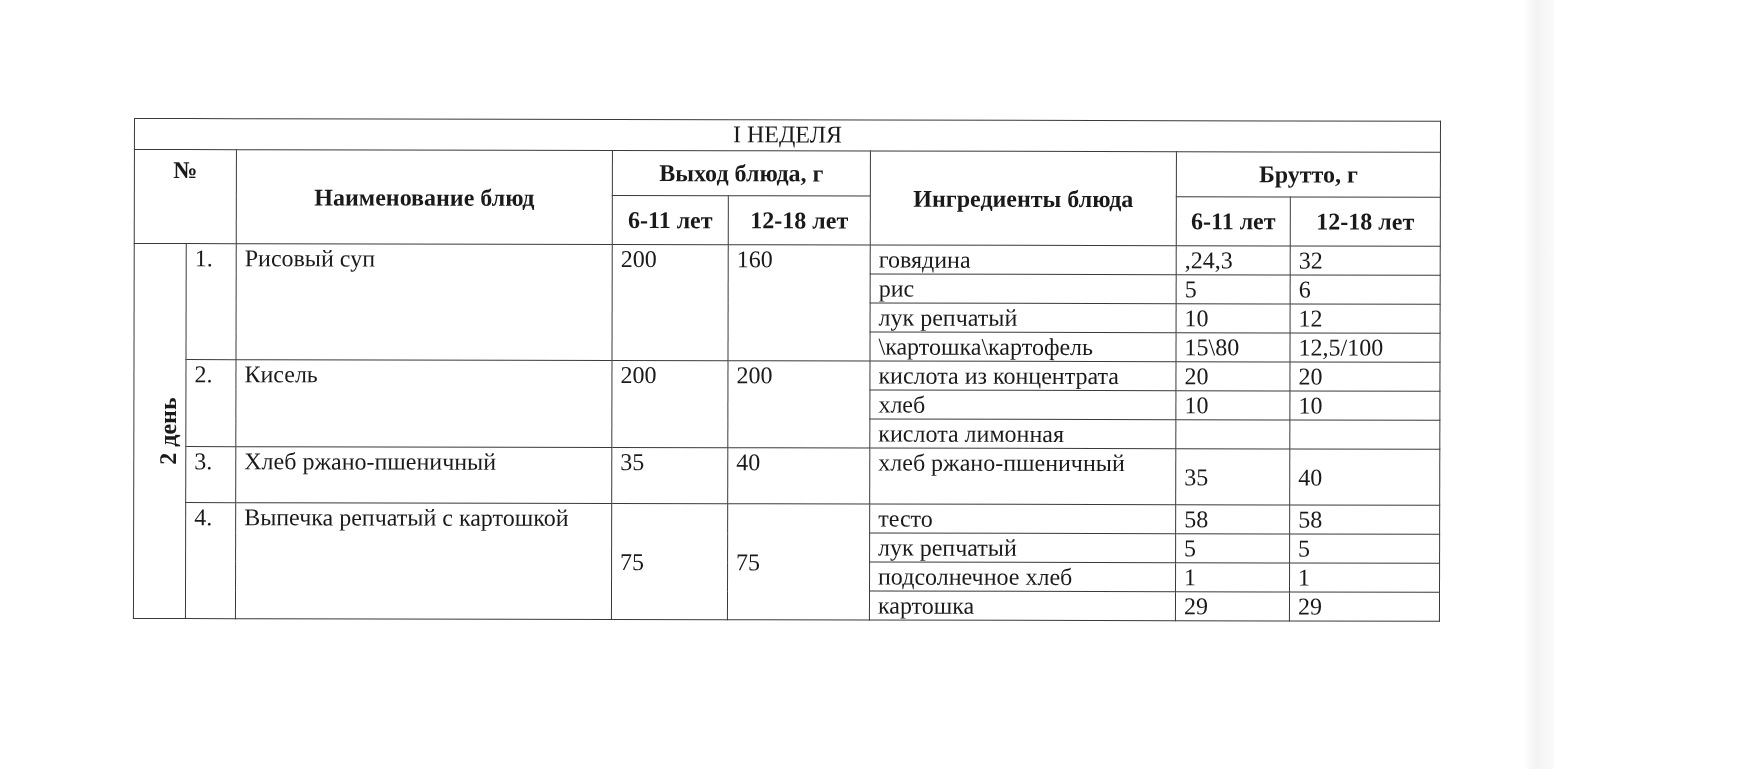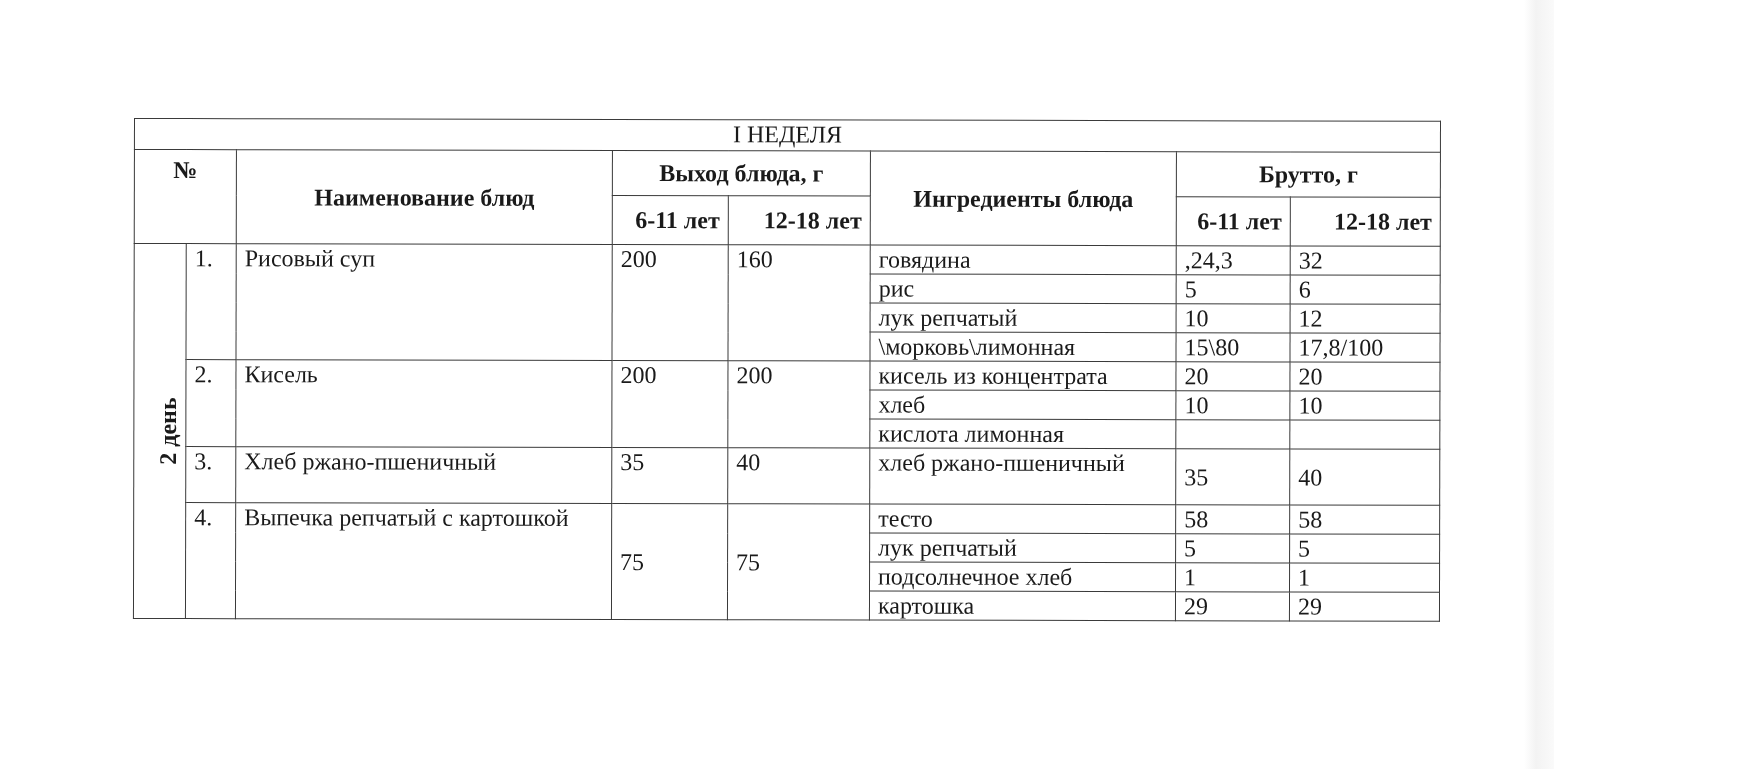--- a/index.html
+++ b/index.html
@@ -16,21 +16,21 @@
     border-collapse: collapse; table-layout: fixed;
     transform: rotate(0.12deg); transform-origin: 0 0;
   }
   table.menu td, table.menu th {
     border: 1.4px solid #3a3a3a; padding: 0 8px; font-size: 24px; font-weight: normal;
     line-height: 28px; vertical-align: top;
   }
   th { font-weight: bold !important; text-align: center; vertical-align: middle !important; }
   .week-title { height: 30px; text-align: center; font-weight: bold; font-size: 24px; }
   .hdr-row1 th { height: 44px; }
-  .hdr-row2 th { height: 48px; text-align: right; }
+  .hdr-row2 th { height: 48px; }
   .num-hdr { vertical-align: top !important; padding-top: 6px !important; }
   .day-cell { text-align: center; vertical-align: middle !important; padding: 0 !important; }
   .day-label {
     display: inline-block; transform: rotate(-90deg); white-space: nowrap;
     font-weight: bold; font-size: 24px;
   }
   .center { }
   .mid { vertical-align: middle !important; }
   .ing-row td { height: 28px; }
   .ing-row td.ing-name { padding-left: 8px; }
@@ -85,31 +85,31 @@
     <td class="ing-name">рис</td>
     <td class="center">5</td>
     <td class="center">6</td>
   </tr>
   <tr class="ing-row">
     <td class="ing-name">лук репчатый</td>
     <td class="center">10</td>
     <td class="center">12</td>
   </tr>
   <tr class="ing-row">
-    <td class="ing-name">\морковь\лимонная</td>
+    <td class="ing-name">\картошка\картофель</td>
     <td class="center">15\80</td>
-    <td class="center">17,8/100</td>
+    <td class="center">12,5/100</td>
   </tr>
 
   <tr class="ing-row">
     <td rowspan="3">2.</td>
     <td rowspan="3">Кисель</td>
     <td rowspan="3" class="center">200</td>
     <td rowspan="3" class="center">200</td>
-    <td class="ing-name">кисель из концентрата</td>
+    <td class="ing-name">кислота из концентрата</td>
     <td class="center">20</td>
     <td class="center">20</td>
   </tr>
   <tr class="ing-row">
     <td class="ing-name">хлеб</td>
     <td class="center">10</td>
     <td class="center">10</td>
   </tr>
   <tr class="ing-row">
     <td class="ing-name">кислота лимонная</td>

